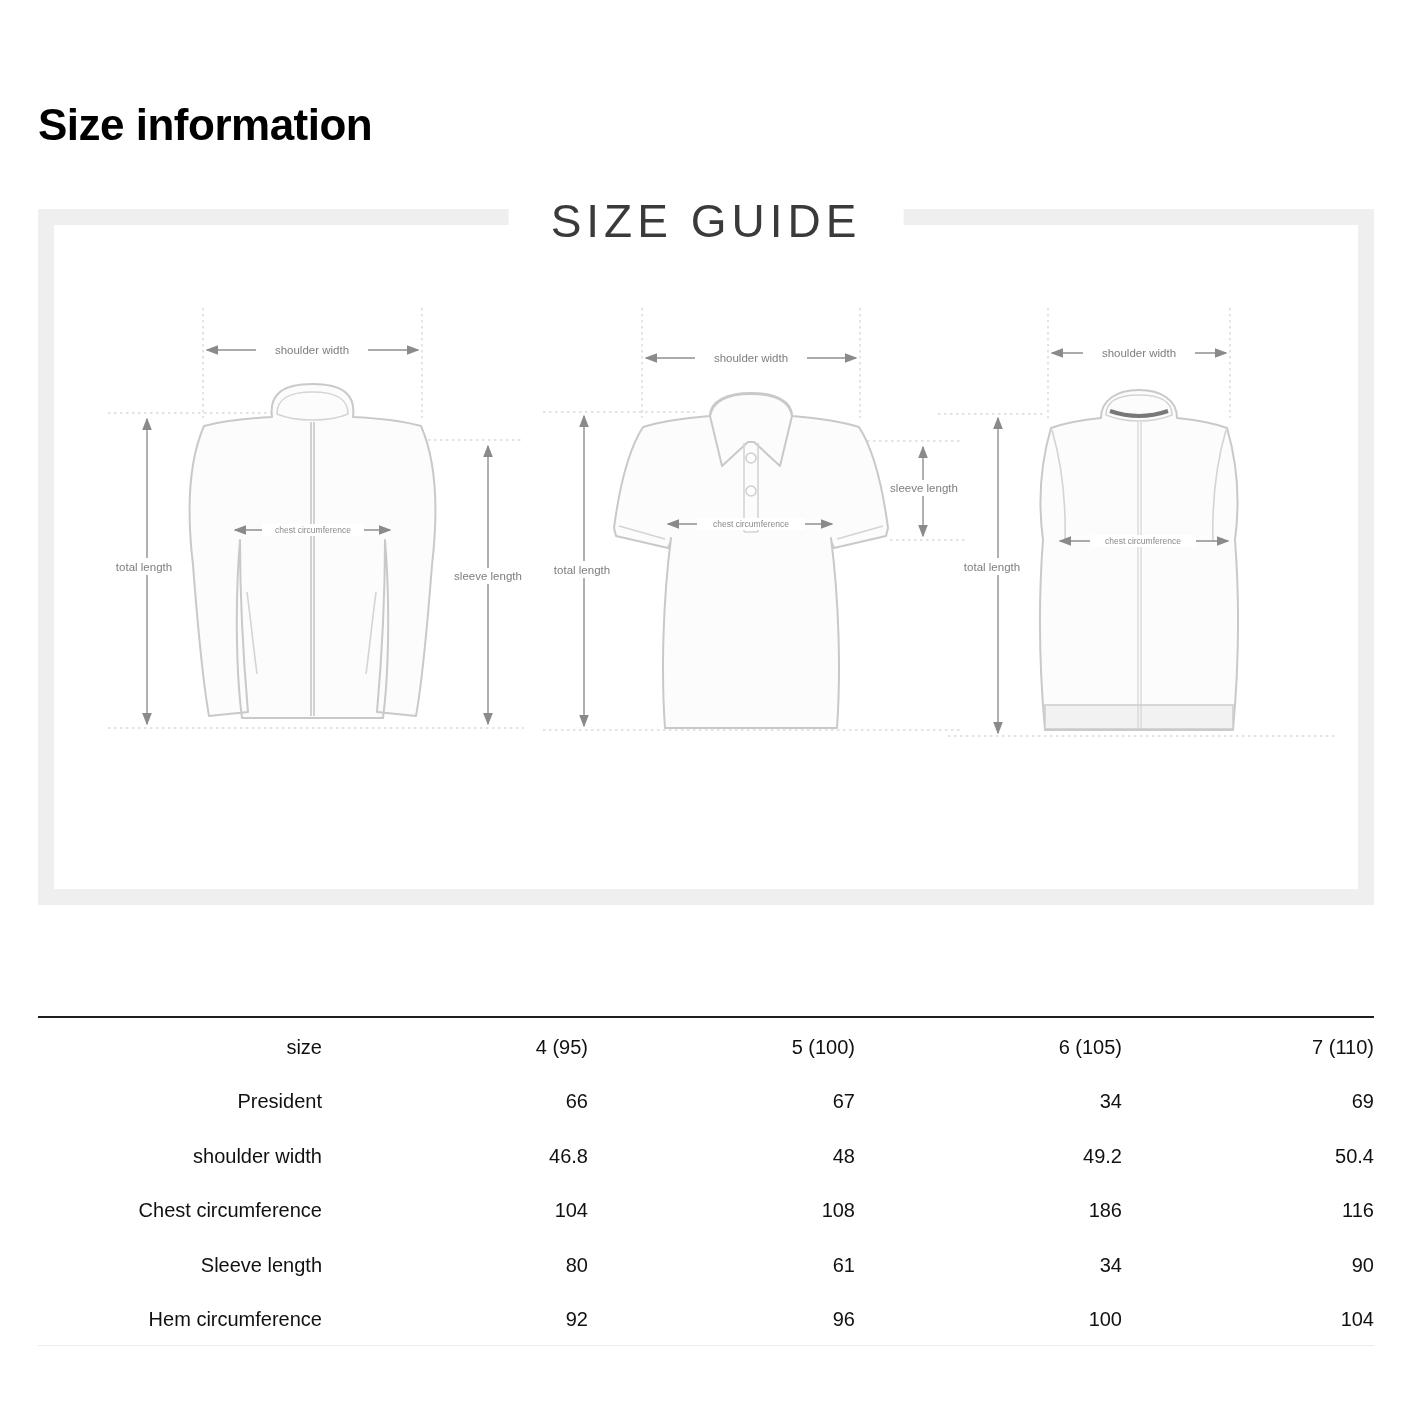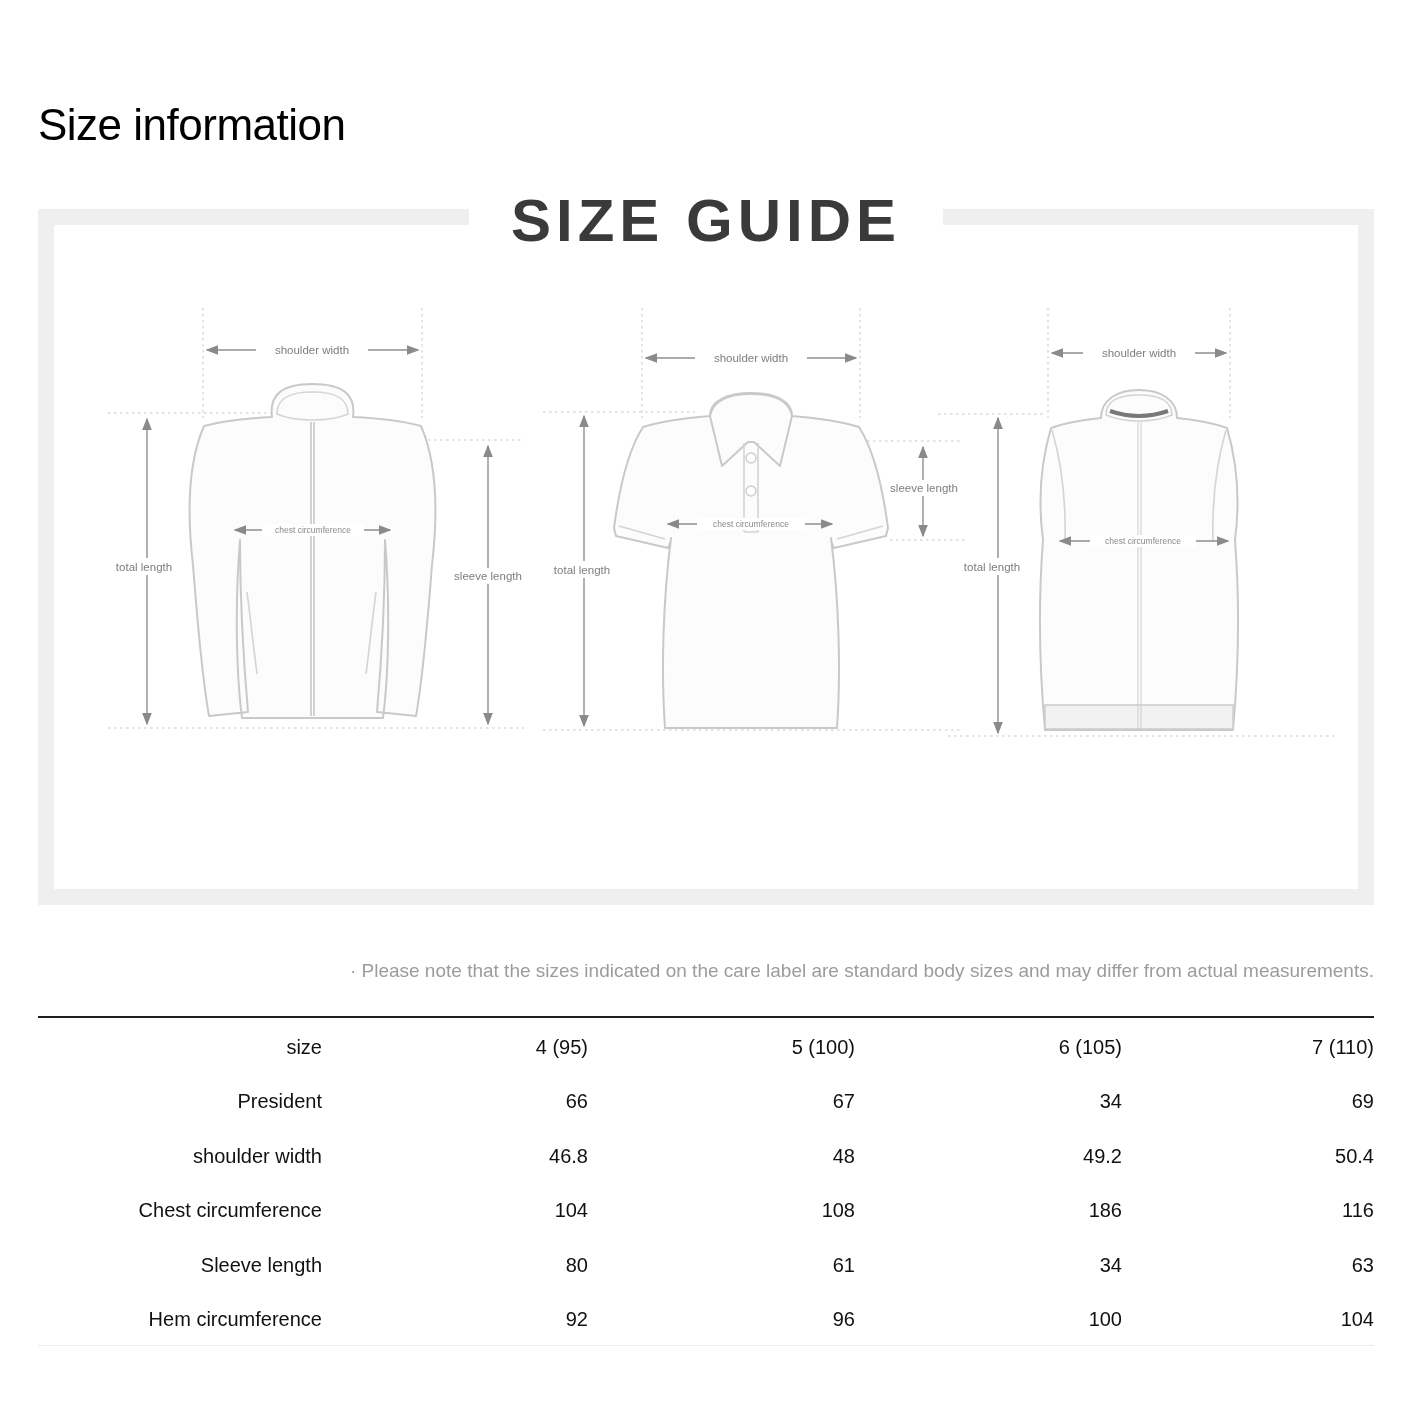--- a/index.html
+++ b/index.html
@@ -1,26 +1,26 @@
 <!DOCTYPE html>
 <html><head>
 <meta charset="utf-8">
 <style>
   * { margin:0; padding:0; box-sizing:border-box; }
   html,body { width:1414px; height:1414px; background:#fff;
     font-family:"Liberation Sans", sans-serif; position:relative; overflow:hidden; }
 
   .page-title { position:absolute; left:38px; top:100px; font-size:44px;
-    font-weight:400; color:#000; letter-spacing:-0.5px; }
+    font-weight:700; color:#000; letter-spacing:-0.5px; }
 
   .guide-box { position:absolute; left:38px; top:209px; width:1336px; height:696px;
     border:16px solid #efefef; }
 
   .guide-title { position:absolute; top:-28px; left:50%; transform:translateX(-50%);
-    background:#fff; padding:0 42px; font-size:60px; line-height:48px; font-weight:700;
+    background:#fff; padding:0 42px; font-size:46px; line-height:48px; font-weight:400;
     letter-spacing:5px; color:#3a3a3a; white-space:nowrap; }
 
   .panel { position:absolute; top:75px; width:430px; height:445px; }
   .panel-jacket { left:46px; }
   .panel-polo   { left:489px; }
   .panel-vest   { left:884px; }
   .panel svg { display:block; width:430px; height:445px; }
 
   svg text { font-family:"Liberation Sans", sans-serif; fill:#7e7e7e; }
   .garment    { fill:#fcfcfc; stroke:#c9c9c9; stroke-width:2; stroke-linejoin:round; }
@@ -162,21 +162,20 @@
       <rect class="lblbg" x="12" y="258" width="84" height="17"></rect>
       <text class="lbl" x="54" y="271" text-anchor="middle">total length</text>
       <line class="arrow" x1="122" y1="241" x2="290" y2="241" marker-start="url(#ah3)" marker-end="url(#ah3)"></line>
       <rect class="lblbg" x="152" y="235" width="106" height="12"></rect>
       <text class="lbl-s" x="205" y="244" text-anchor="middle">chest circumference</text>
     </svg>
   </div>
 </div>
 
 <div class="notes">
-  <div>· Please note that the sizes indicated on the care label are standard body sizes and may differ from actual measurements.</div>
 </div>
 
 <div class="size-table">
   <div class="t-row">
     <div class="lab">size</div>
     <div>4 (95)</div>
     <div>5 (100)</div>
     <div>6 (105)</div>
     <div>7 (110)</div>
   </div>
@@ -199,21 +198,21 @@
     <div>104</div>
     <div>108</div>
     <div>186</div>
     <div>116</div>
   </div>
   <div class="t-row">
     <div class="lab">Sleeve length</div>
     <div>80</div>
     <div>61</div>
     <div>34</div>
-    <div>63</div>
+    <div>90</div>
   </div>
   <div class="t-row">
     <div class="lab">Hem circumference</div>
     <div>92</div>
     <div>96</div>
     <div>100</div>
     <div>104</div>
   </div>
 </div>
 

